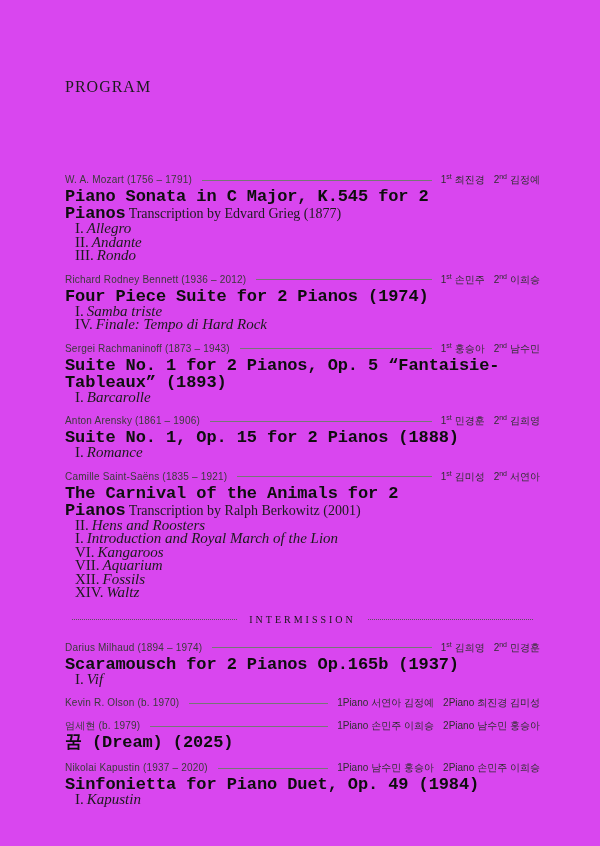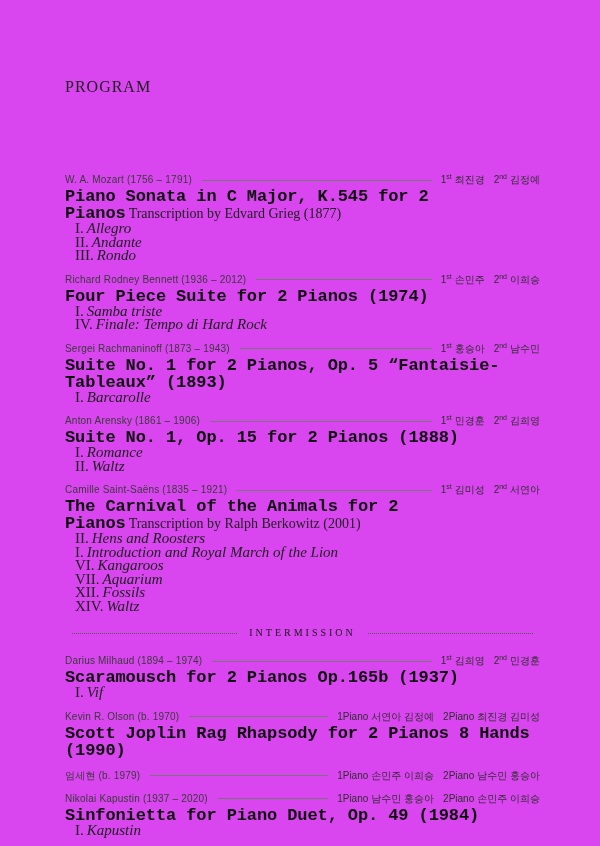--- a/index.html
+++ b/index.html
@@ -160,21 +160,20 @@
           <span class="composer">Anton Arensky (1861 – 1906)</span>
           <span class="rule"></span>
           <span class="performers">
             <span class="perf-group"><span class="pl"><span>1</span><sup>st</sup></span><span class="pn">민경훈</span></span>
             <span class="perf-group"><span class="pl"><span>2</span><sup>nd</sup></span><span class="pn">김희영</span></span>
           </span>
         </div>
         <div class="title-row"><span class="pt">Suite No. 1, Op. 15 for 2 Pianos (1888)</span></div>
         <div class="movements">
           <div class="movement"><span class="mv-num">I.</span><span class="mv-name">Romance</span></div>
-          <div class="movement"><span class="mv-num">II.</span><span class="mv-name">Waltz</span></div>
         </div>
       </section>
       <section class="entry">
         <div class="composer-row">
           <span class="composer">Camille Saint-Saëns (1835 – 1921)</span>
           <span class="rule"></span>
           <span class="performers">
             <span class="perf-group"><span class="pl"><span>1</span><sup>st</sup></span><span class="pn">김미성</span></span>
             <span class="perf-group"><span class="pl"><span>2</span><sup>nd</sup></span><span class="pn">서연아</span></span>
           </span>
@@ -214,31 +213,31 @@
       </section>
       <section class="entry">
         <div class="composer-row">
           <span class="composer">Kevin R. Olson (b. 1970)</span>
           <span class="rule"></span>
           <span class="performers">
             <span class="perf-group"><span class="pl"><span>1Piano</span></span><span class="pn">서연아 김정예</span></span>
             <span class="perf-group"><span class="pl"><span>2Piano</span></span><span class="pn">최진경 김미성</span></span>
           </span>
         </div>
-        <div class="title-row"><span class="pt">Scott Joplin Rag Rhapsody for 2 Pianos 8 Hands (1990)</span></div>
       </section>
       <section class="entry">
         <div class="composer-row">
           <span class="composer">엄세현 (b. 1979)</span>
           <span class="rule"></span>
           <span class="performers">
             <span class="perf-group"><span class="pl"><span>1Piano</span></span><span class="pn">손민주 이희승</span></span>
             <span class="perf-group"><span class="pl"><span>2Piano</span></span><span class="pn">남수민 홍승아</span></span>
           </span>
         </div>
+        <div class="title-row"><span class="pt">꿈 (Dream) (2025)</span></div>
       </section>
       <section class="entry">
         <div class="composer-row">
           <span class="composer">Nikolai Kapustin (1937 – 2020)</span>
           <span class="rule"></span>
           <span class="performers">
             <span class="perf-group"><span class="pl"><span>1Piano</span></span><span class="pn">남수민 홍승아</span></span>
             <span class="perf-group"><span class="pl"><span>2Piano</span></span><span class="pn">손민주 이희승</span></span>
           </span>
         </div>

